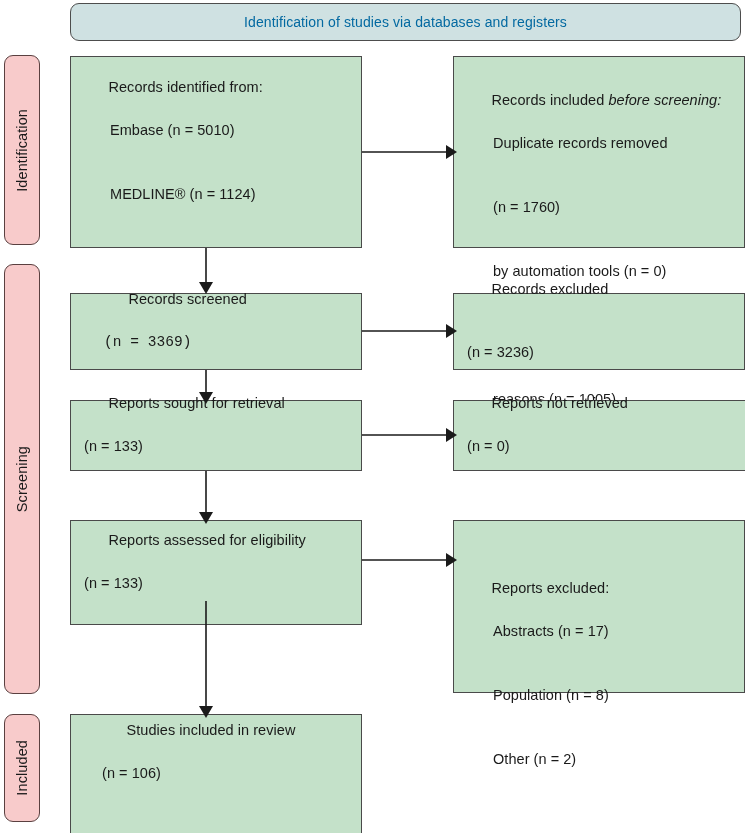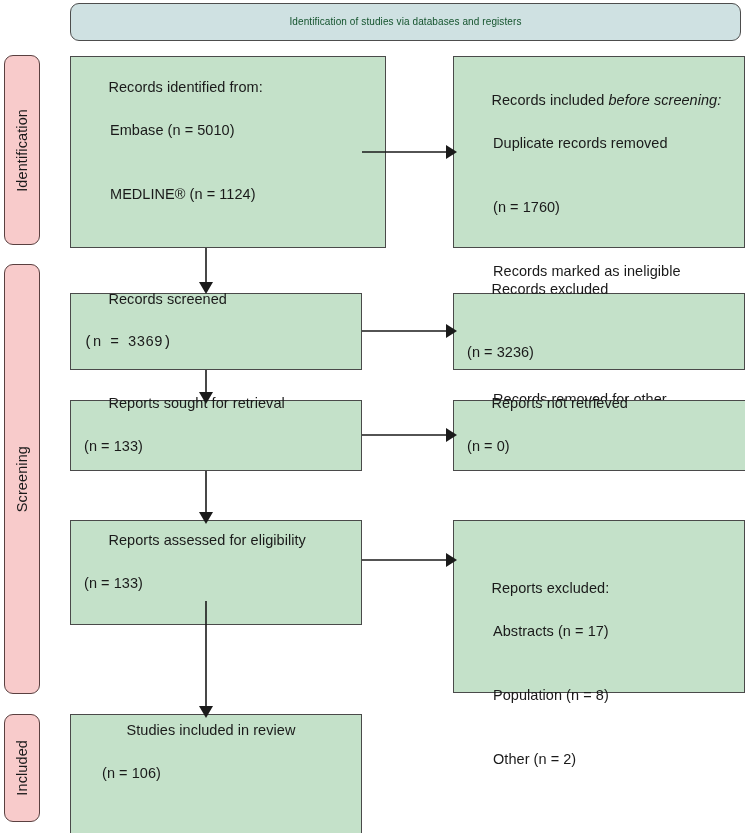--- a/index.html
+++ b/index.html
@@ -32,23 +32,23 @@
   
   .banner {
     background: #cfe1e2;
     border: 1px solid #4d4d4d;
     border-radius: 9px;
     display: flex;
     align-items: center;
     justify-content: center;
   }
   .banner-label {
-    font-size: 10px;
+    font-size: 14px;
     line-height: 1.2;
-    color: #14532d;
+    color: #0369a1;
     letter-spacing: 0.1px;
   }
 
   
   .rail {
     background: #f8cbcb;
     border: 1px solid #5a4040;
     border-radius: 9px;
     display: flex;
     align-items: center;
@@ -115,41 +115,40 @@
   </div>
 
   <div class="node rail" style="left:4px; top:264px; width:36px; height:430px;">
     <span class="rail-label">Screening</span>
   </div>
 
   <div class="node rail" style="left:4px; top:714px; width:36px; height:108px;">
     <span class="rail-label">Included</span>
   </div>
 
-  <div class="node box" style="left:70px; top:56px; width:316px; height:192px;align-items:center;">
+  <div class="node box" style="left:70px; top:56px; width:292px; height:192px;align-items:center;">
     <div class="box-text">
       <span>Records identified from:</span>
       <span class="ind">Embase (n = 5010)</span>
       <span class="ind">MEDLINE® (n = 1124)</span>
     </div>
   </div>
 
   <div class="node box" style="left:453px; top:56px; width:292px; height:192px; align-items:flex-start;">
     <div class="box-text" style="padding-top:12px;">
       <span>Records included </span><span class="ital">before screening:</span>
       <span class="ind">Duplicate records removed</span>
       <span class="ind">(n = 1760)</span>
-      <span class="ind">Records marked as ineligible</span>
       <span class="ind">by automation tools (n = 0)</span>
       <span class="ind">Records removed for other</span>
       <span class="ind">reasons (n = 1005)</span>
     </div>
   </div>
 
-  <div class="node box" style="left:70px; top:293px; width:292px; height:77px;">
+  <div class="node box" style="left:70px; top:293px; width:292px; height:77px;padding-left:20px;">
     <div class="box-text">
       <span>Records screened</span>
       <span style="display:block;font-family:Liberation Mono, monospace;">(n = 3369)</span>
     </div>
   </div>
 
   <div class="node box" style="left:453px; top:293px; width:292px; height:77px;">
     <div class="box-text">
       <span>Records excluded</span>
       <span style="display:block;margin-top:20px;">(n = 3236)</span>

